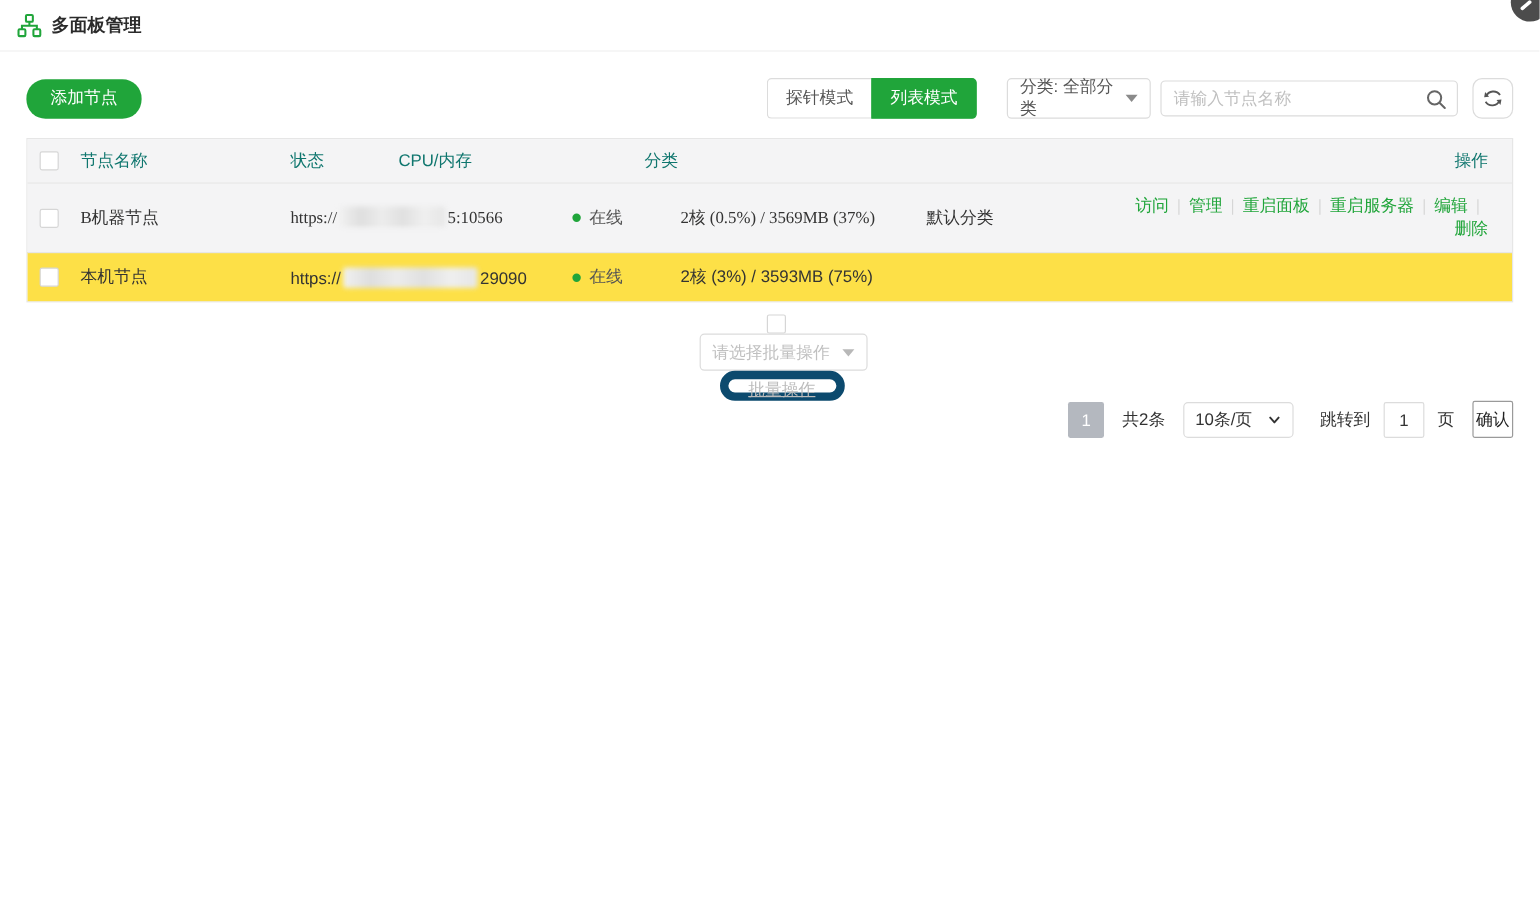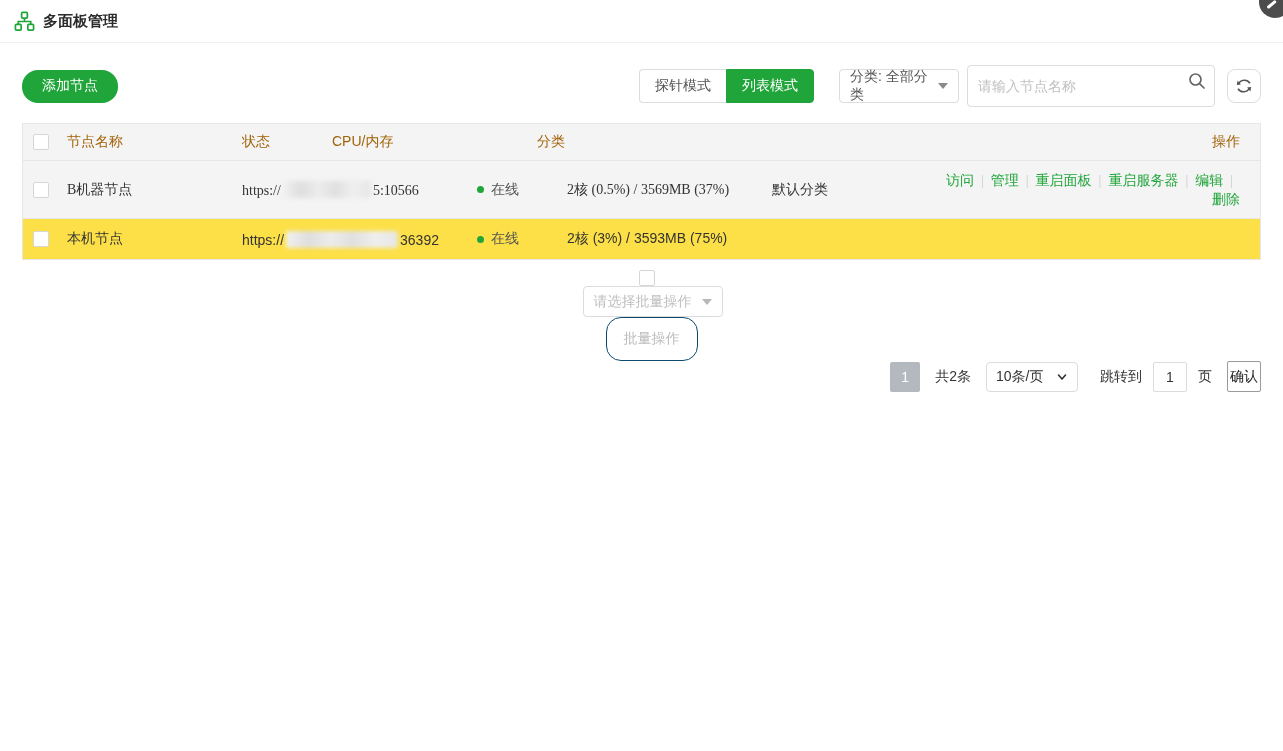--- a/index.html
+++ b/index.html
@@ -97,21 +97,21 @@
   .tri-down {
     width: 0; height: 0;
     border-left: 5px solid transparent;
     border-right: 5px solid transparent;
     border-top: 6px solid #8a8a8a;
   }
   .search-box {
     margin-left: 8px;
     position: relative;
     width: 248px;
-    height: 42px;
+    height: 30px;
   }
   .search-box input {
     width: 100%; height: 100%;
     border: 1px solid #dcdcdc;
     border-radius: 4px;
     padding: 0 34px 0 10px;
     font-size: 14px;
     font-family: inherit;
     color: #333;
     outline: none;
@@ -136,21 +136,21 @@
 
   
   .table {
     margin-top: 16px;
     border: 1px solid #e6e6e6;
   }
   .trow { display: flex; align-items: center; }
   .thead {
     height: 36px;
     background: #f4f4f5;
-    color: #a16207;
+    color: #0f766e;
   }
   .tbody-row { border-top: 1px solid #e6e6e6; }
   .tbody-row.stripe { background: #f4f4f5; min-height: 58px; font-family: Liberation Serif, serif; }
   .tbody-row.plain { background: #fde047; height: 41px; }
   .col { flex-shrink: 0; }
   .col-check { width: 44px; padding-left: 10px; display: flex; align-items: center; }
   .col-name { width: 175px; }
   .col-addr { width: 235px; }
   .col-status { width: 90px; display: flex; align-items: center; }
   .col-cpu { width: 205px; }
@@ -218,29 +218,30 @@
     align-items: center;
     justify-content: space-between;
     padding: 0 10px;
     color: #c0c0c0;
     cursor: pointer;
     background: #fff;
   }
   .bulk-select .tri-down { border-top-color: #b8b8b8; }
   .btn-bulk {
     margin-left: 10px;
-    height: 44px;
+    height: 25px;
     padding: 0 17px;
-    border: 1px solid #0c4a6e;
+    border: 7px solid #0c4a6e;
     border-radius: 15px;
     background: #fff;
     color: #bcbcbc;
     font-size: 14px;
     font-family: inherit;
     cursor: pointer;
+    text-decoration: underline;
   }
 
   .pager { margin-left: auto; display: flex; align-items: center; }
   .page-current {
     width: 30px; height: 30px;
     background: #b4b8bf;
     color: #fff;
     display: flex;
     align-items: center;
     justify-content: center;
@@ -372,21 +373,21 @@
         </span>
       </div>
     </div>
 
     <div class="trow tbody-row plain">
       <div class="col col-check">
           <span class="checkbox"></span>
         </div>
       <div class="col col-name">本机节点</div>
       <div class="col col-addr">
-        <span>https://</span><span class="masked m2"></span><span>36392</span>
+        <span>https://</span><span class="masked m2"></span><span>29090</span>
       </div>
       <div class="col col-status">
         <span class="status-dot"></span>
         <span style="color:#555">在线</span>
       </div>
       <div class="col col-cpu">2核 (3%) / 3593MB (75%)</div>
       <div class="col col-cat"></div>
       <div class="col col-actions"></div>
     </div>
   </div>

